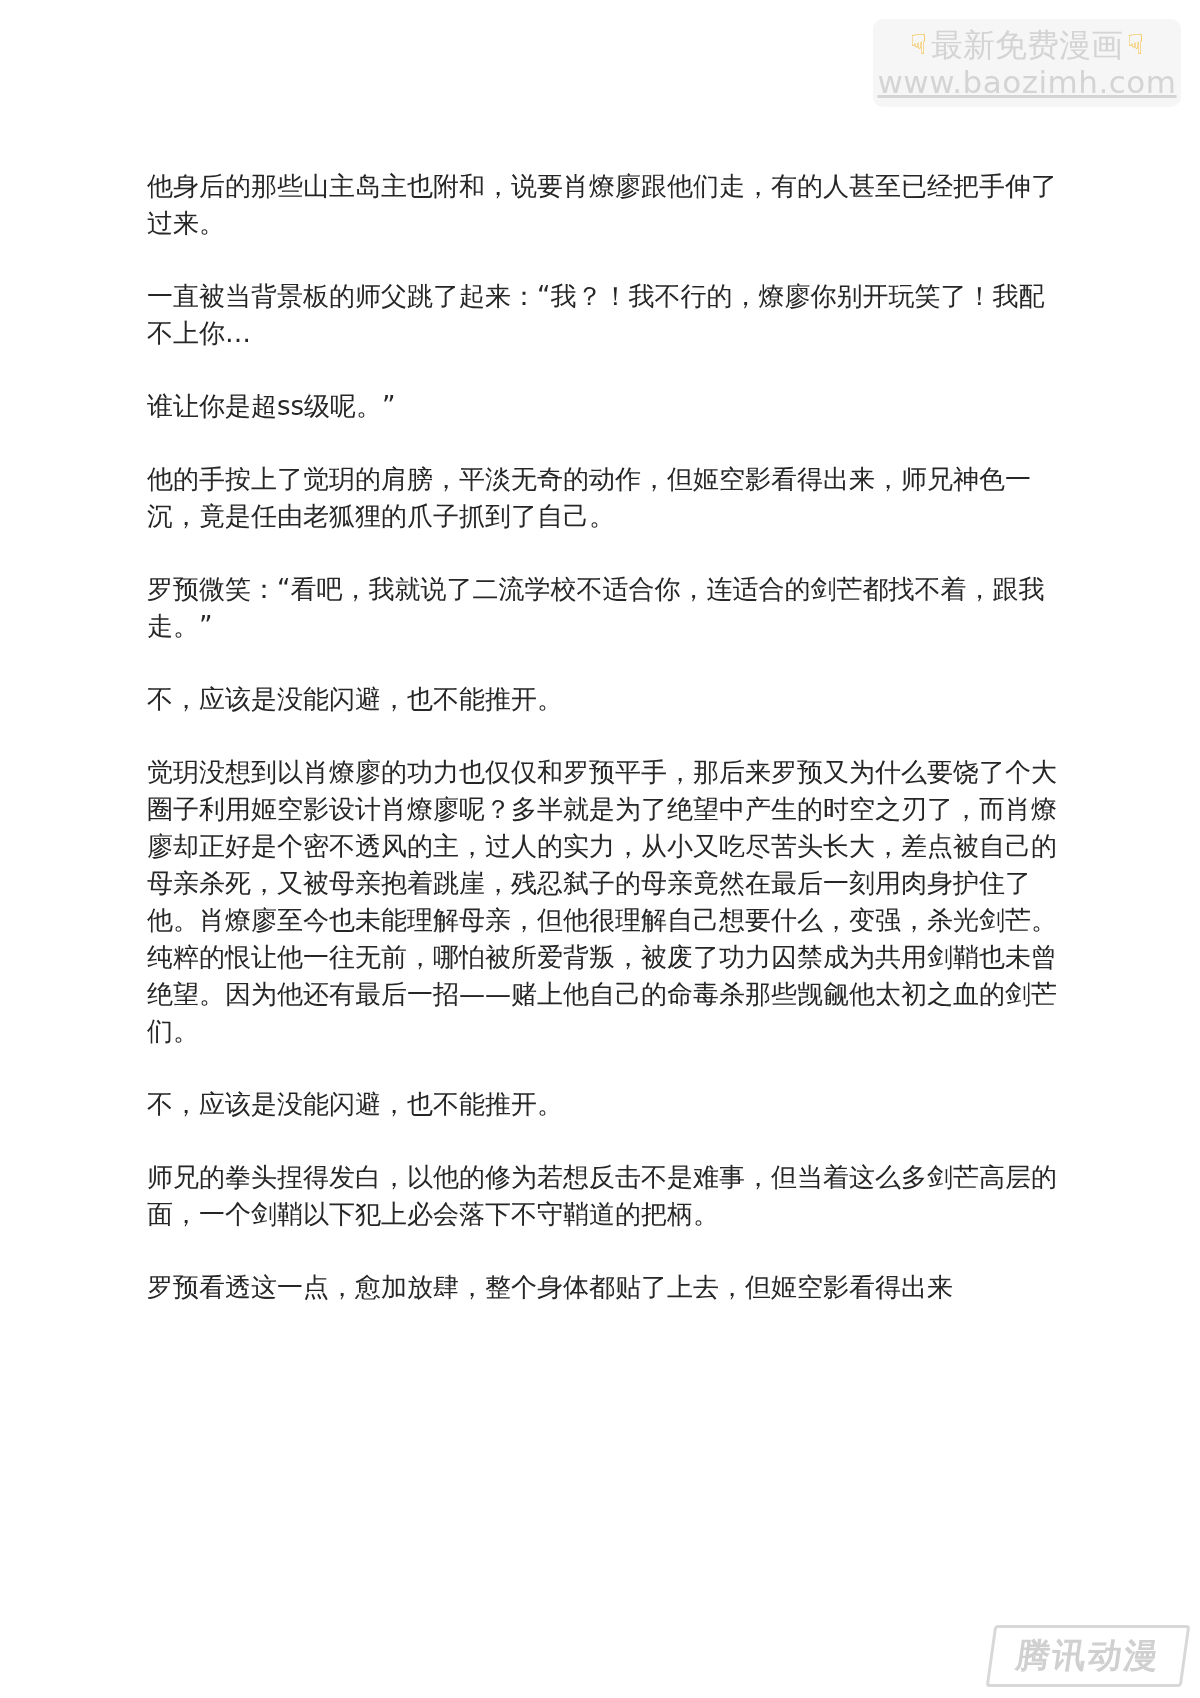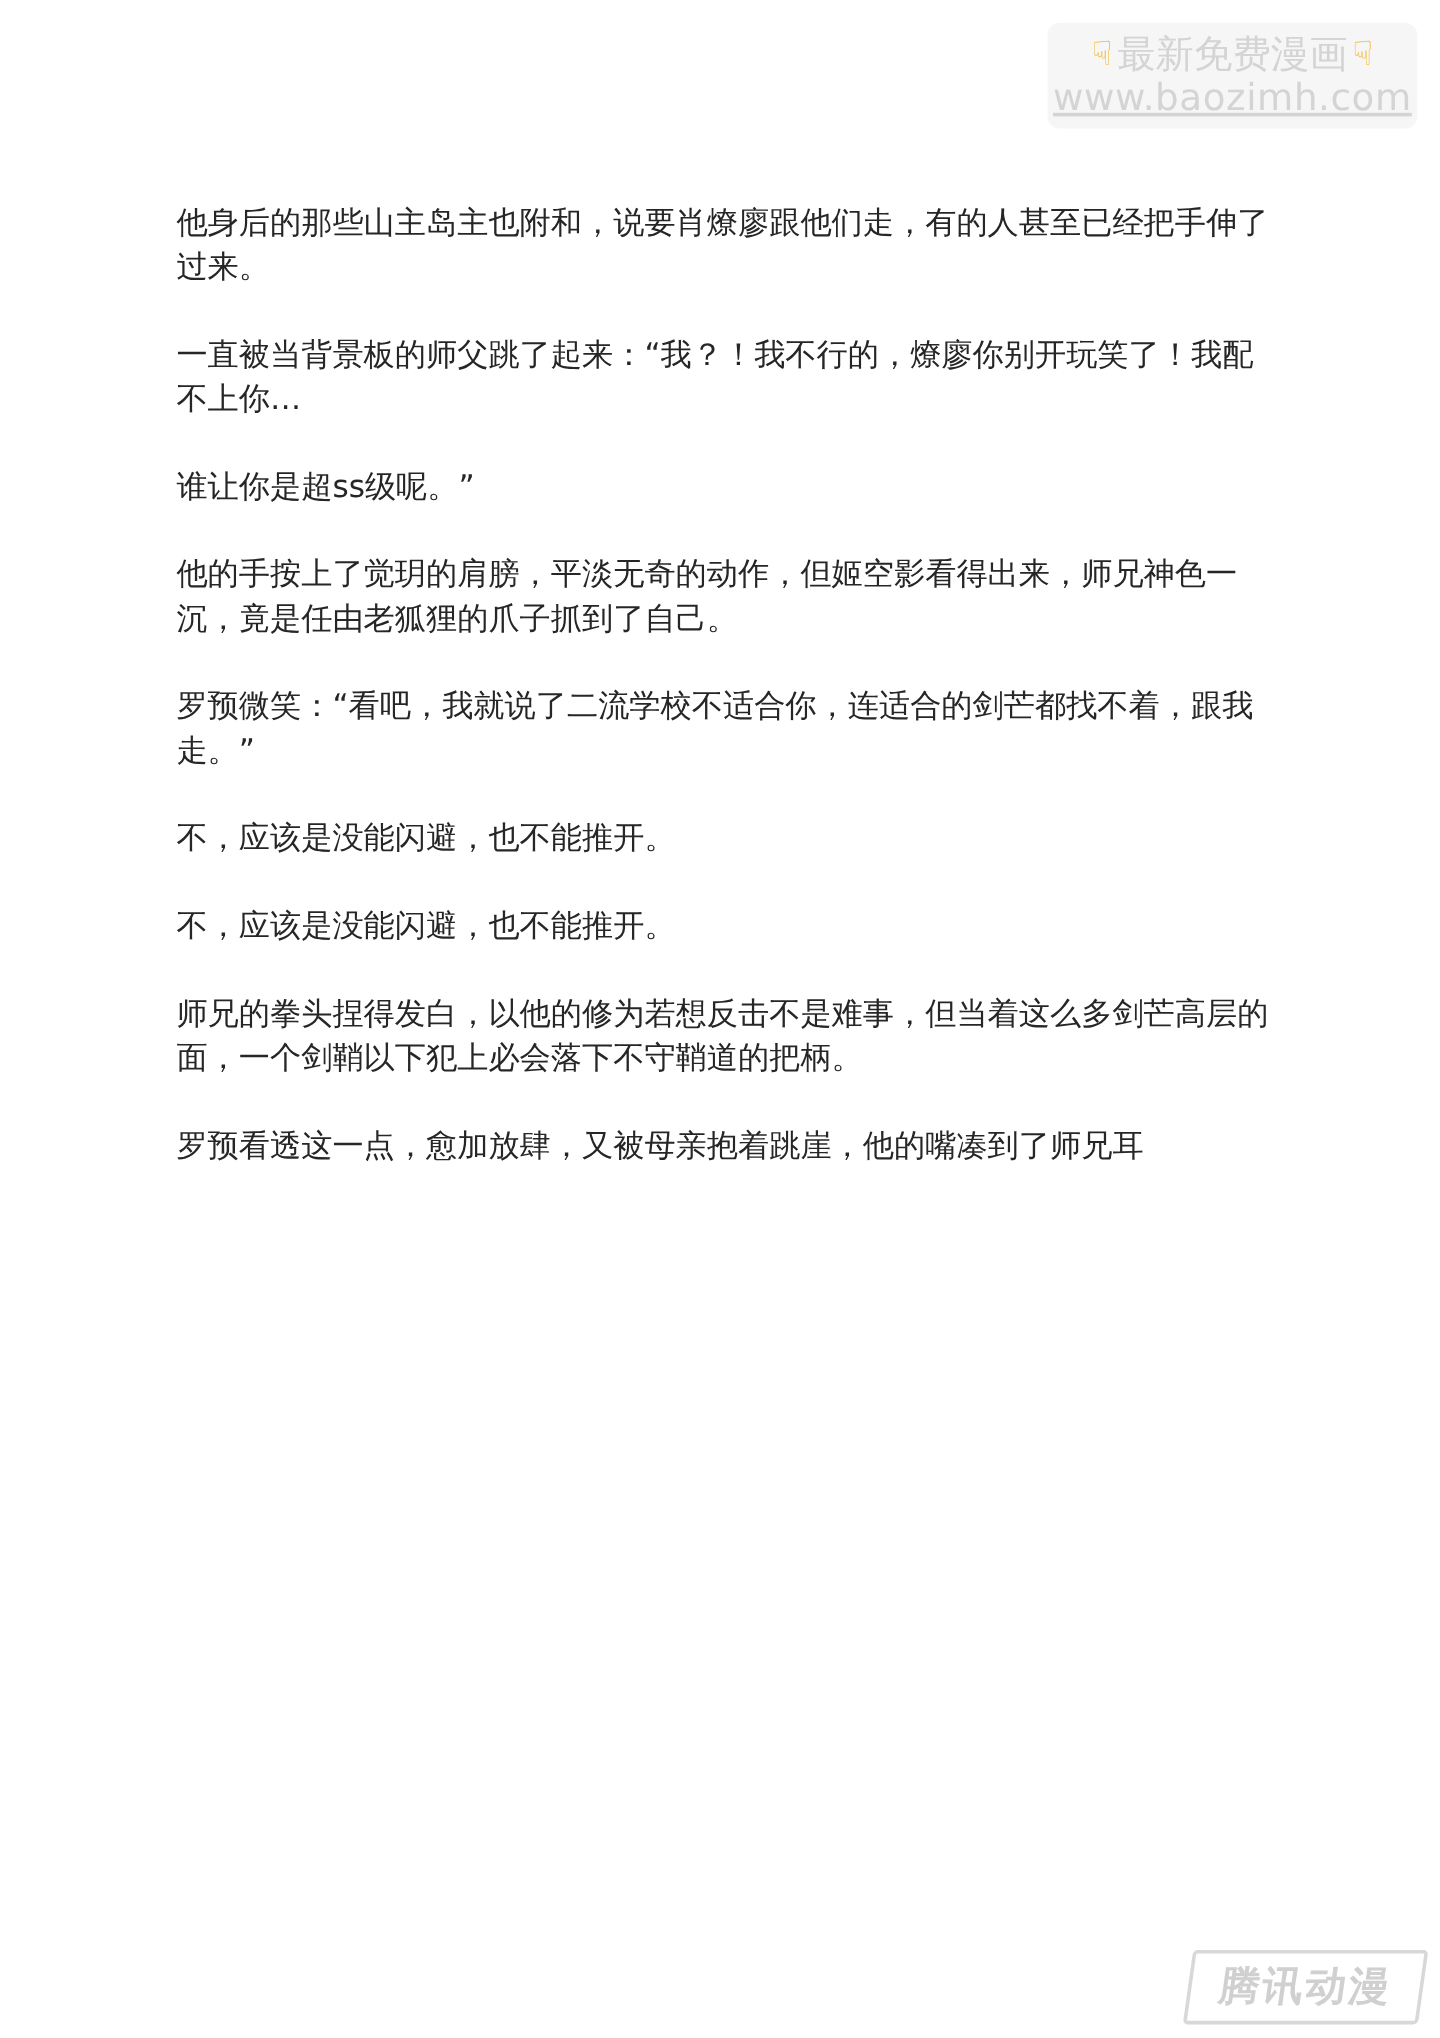--- a/index.html
+++ b/index.html
@@ -35,18 +35,19 @@
   <div class="wm-line2">www.baozimh.com</div>
 </div>
 
 <div class="content">
   <p class="para">他身后的那些山主岛主也附和，说要肖燎廖跟他们走，有的人甚至已经把手伸了过来。</p>
   <p class="para">一直被当背景板的师父跳了起来：“我？！我不行的，燎廖你别开玩笑了！我配不上你…</p>
   <p class="para">谁让你是超ss级呢。”</p>
   <p class="para">他的手按上了觉玥的肩膀，平淡无奇的动作，但姬空影看得出来，师兄神色一沉，竟是任由老狐狸的爪子抓到了自己。</p>
   <p class="para">罗预微笑：“看吧，我就说了二流学校不适合你，连适合的剑芒都找不着，跟我走。”</p>
   <p class="para">不，应该是没能闪避，也不能推开。</p>
+  <p class="para">觉玥没想到以肖燎廖的功力也仅仅和罗预平手，那后来罗预又为什么要饶了个大圈子利用姬空影设计肖燎廖呢？多半就是为了绝望中产生的时空之刃了，而肖燎廖却正好是个密不透风的主，过人的实力，从小又吃尽苦头长大，差点被自己的母亲杀死，又被母亲抱着跳崖，残忍弑子的母亲竟然在最后一刻用肉身护住了他。肖燎廖至今也未能理解母亲，但他很理解自己想要什么，变强，杀光剑芒。纯粹的恨让他一往无前，哪怕被所爱背叛，被废了功力囚禁成为共用剑鞘也未曾绝望。因为他还有最后一招——赌上他自己的命毒杀那些觊觎他太初之血的剑芒们。</p>
   <p class="para">不，应该是没能闪避，也不能推开。</p>
   <p class="para">师兄的拳头捏得发白，以他的修为若想反击不是难事，但当着这么多剑芒高层的面，一个剑鞘以下犯上必会落下不守鞘道的把柄。</p>
-  <p class="para">罗预看透这一点，愈加放肆，又被母亲抱着跳崖，他的嘴凑到了师兄耳</p>
+  <p class="para">罗预看透这一点，愈加放肆，整个身体都贴了上去，但姬空影看得出来</p>
 </div>
 
 <div class="watermark-bottom">腾讯动漫</div>
 
 </body></html>

